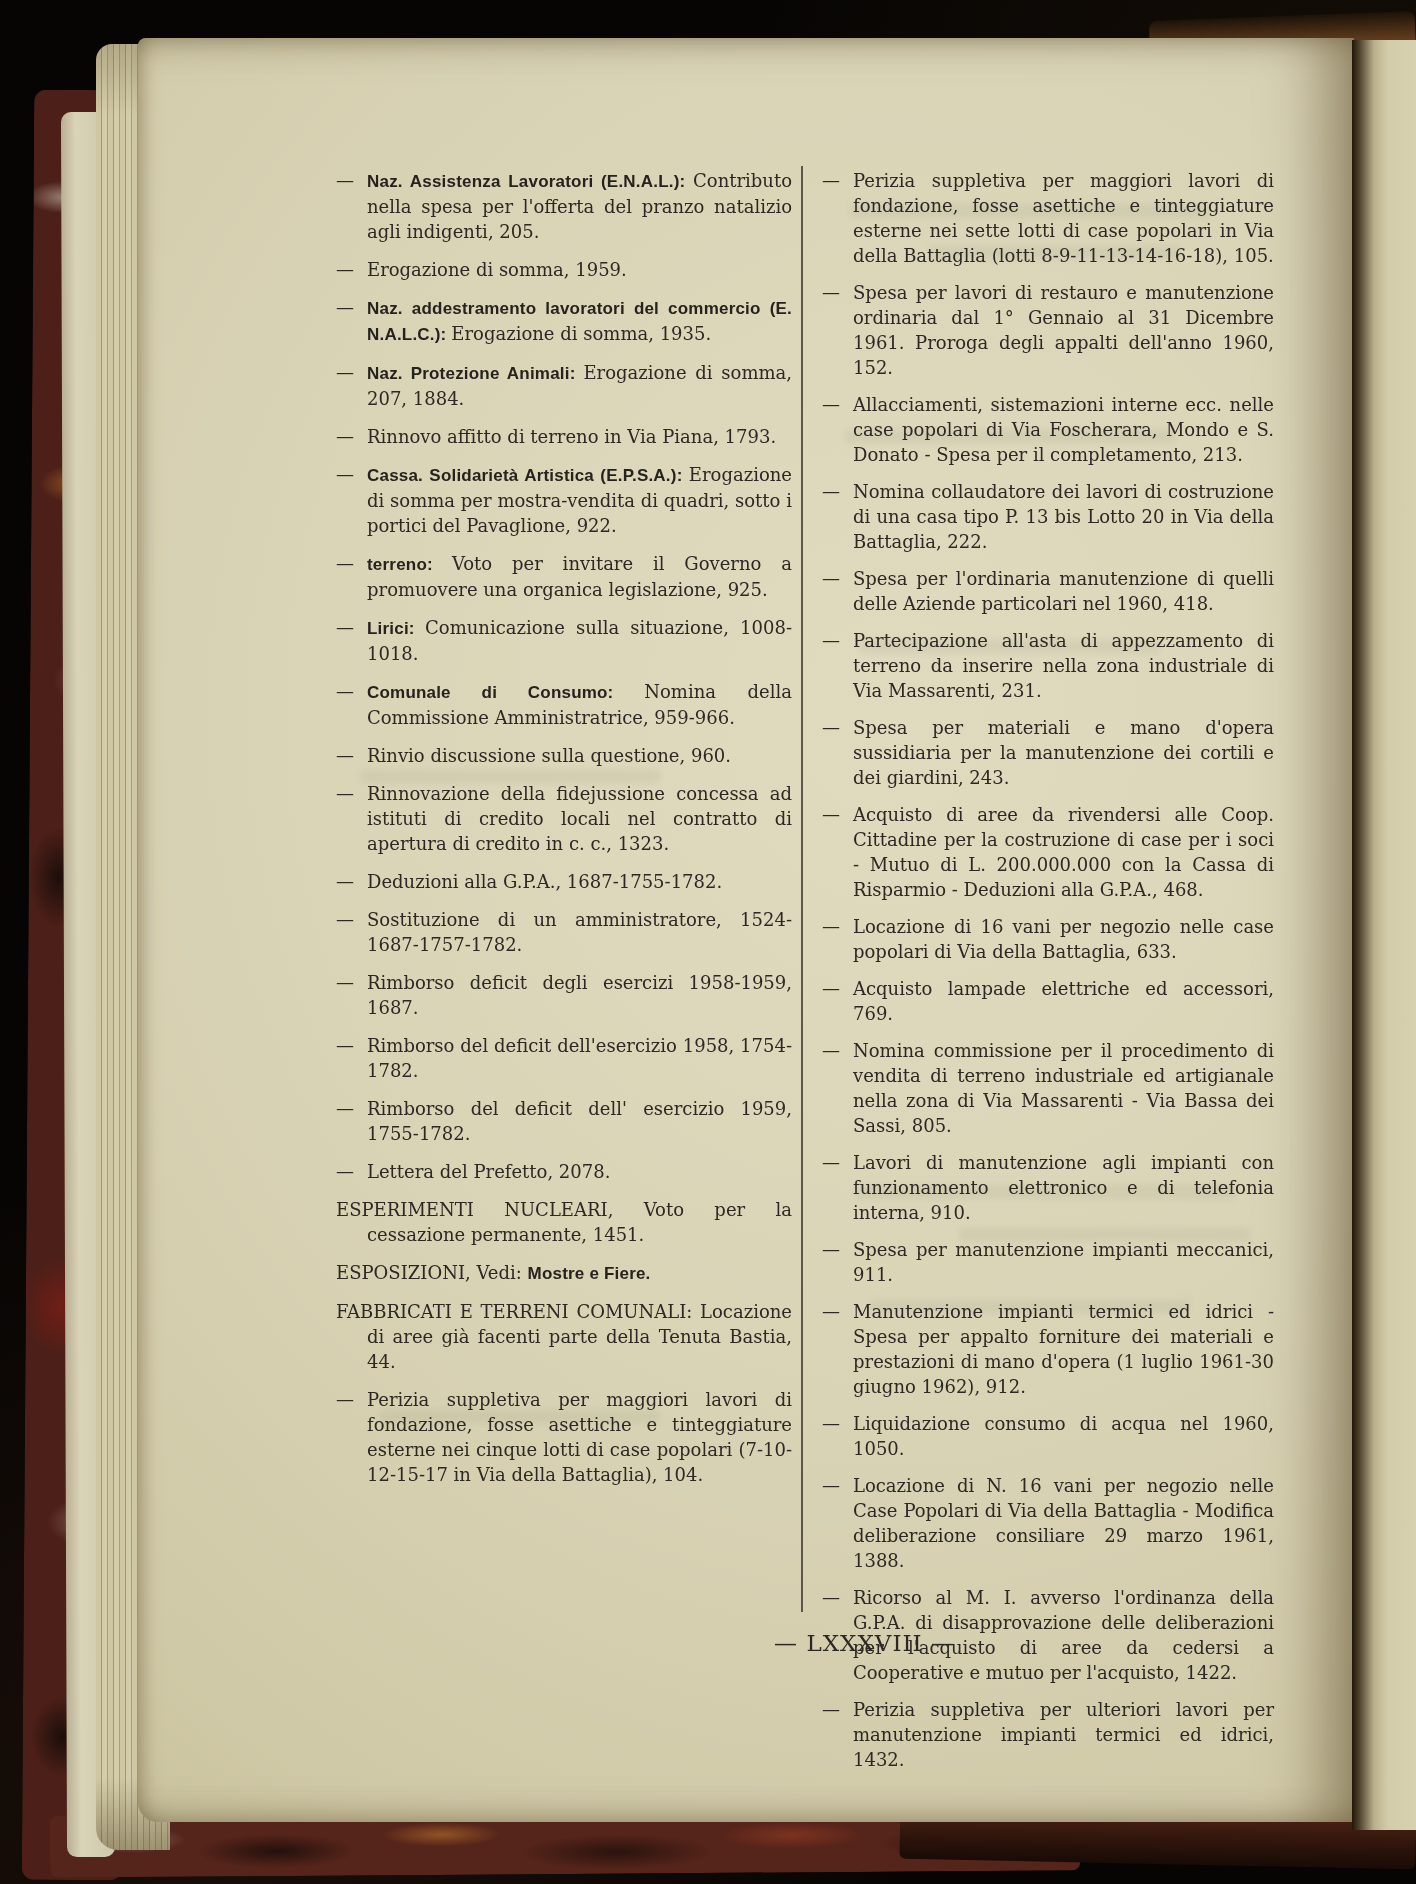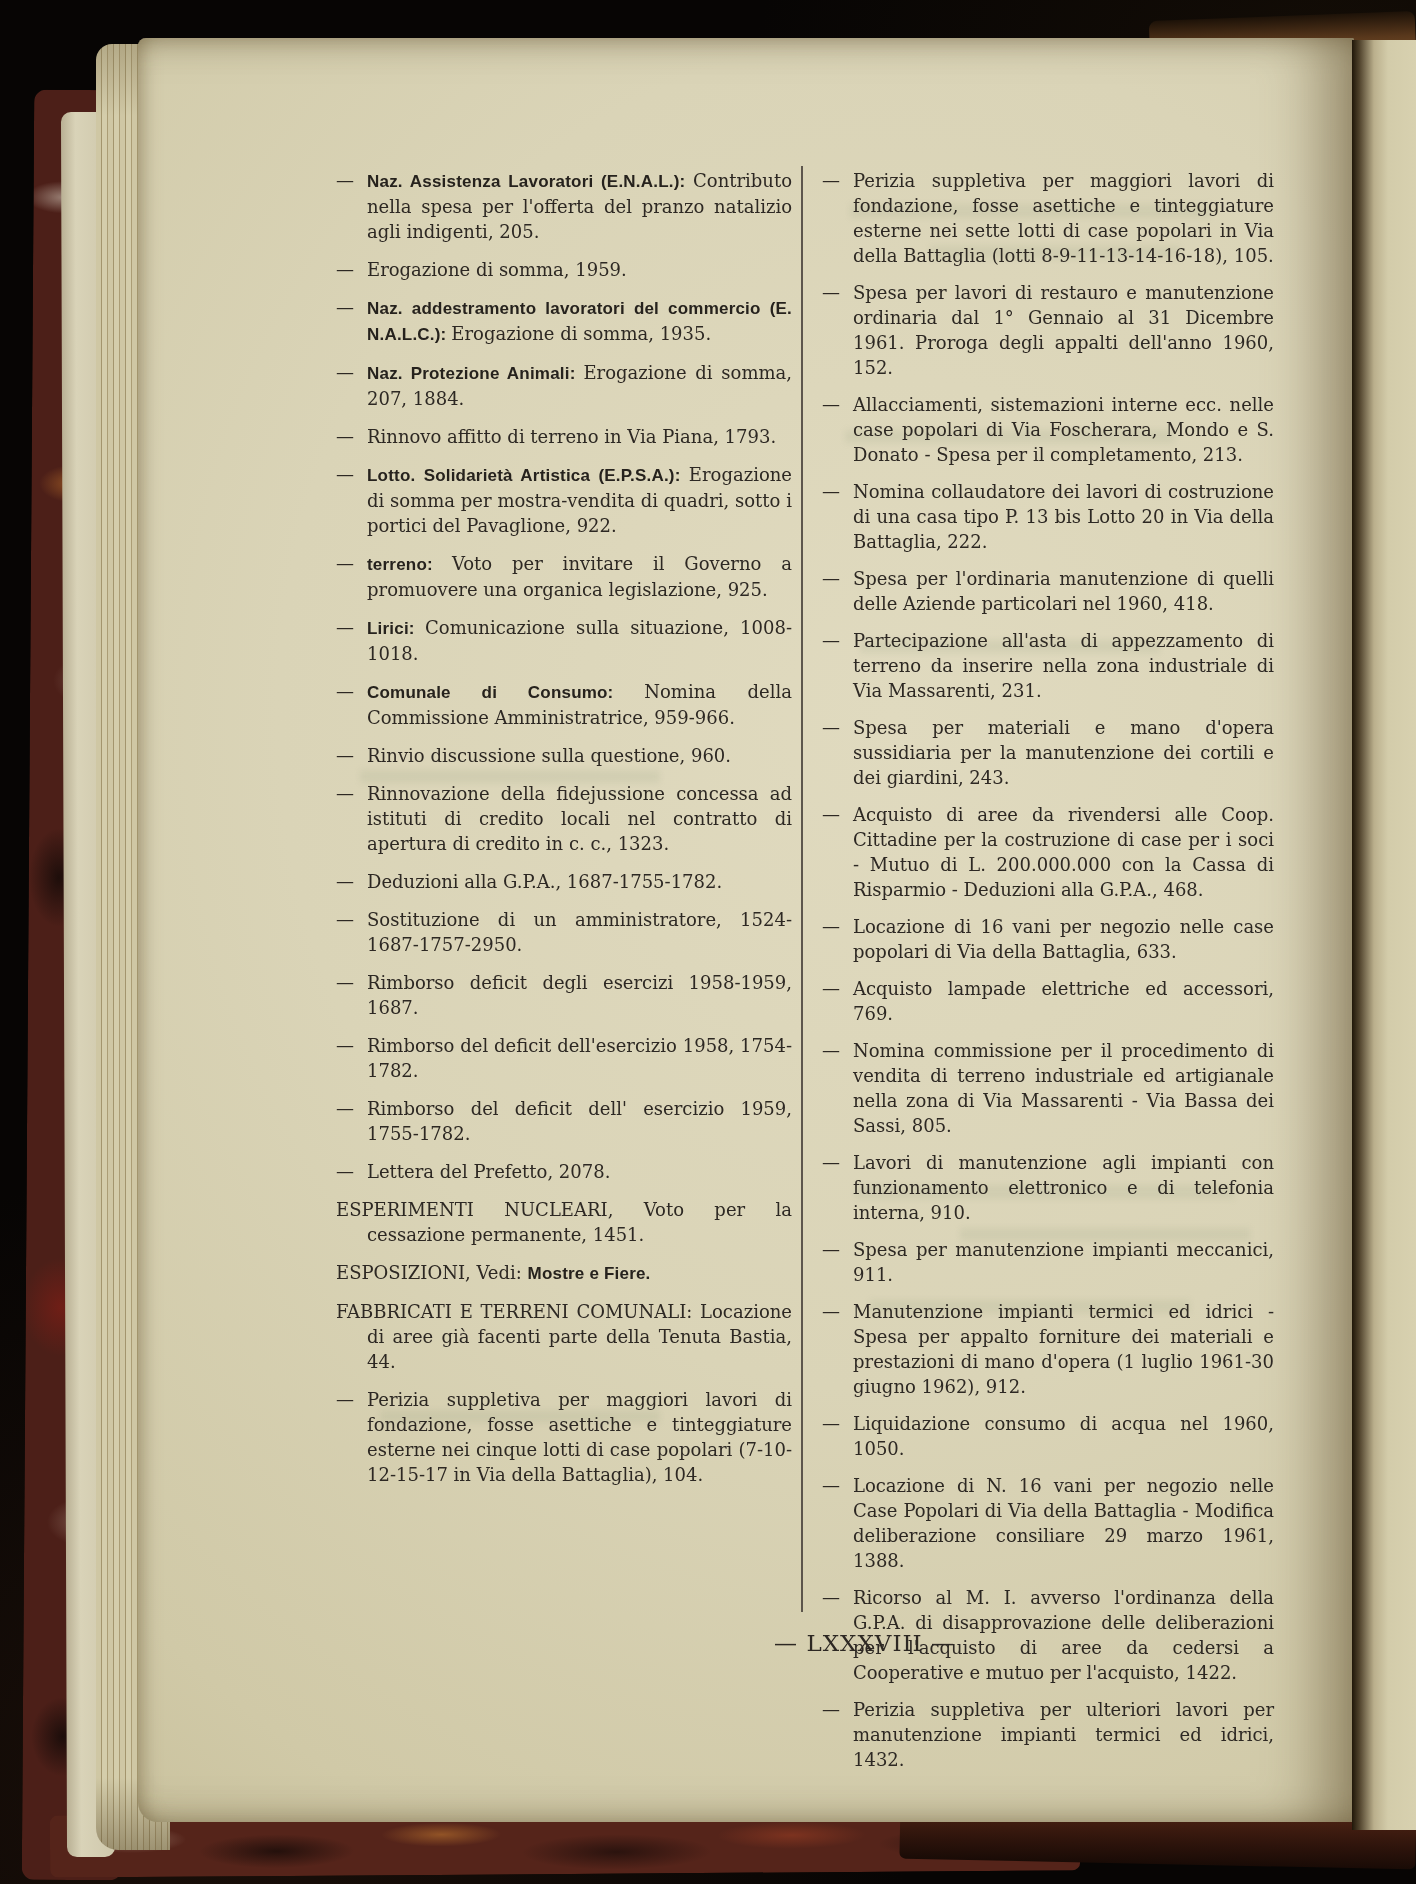--- a/index.html
+++ b/index.html
@@ -111,28 +111,28 @@
   <div class="ghost" style="left:380px;top:1410px;width:280px;height:13px"></div>
 
   <div class="divider"></div>
 
   <div class="col col-left" id="col-left">
       <div class="entry"><span class="dash">—</span><span class="seg bold">Naz. Assistenza Lavoratori (E.N.A.L.): </span><span class="seg">Contributo nella spesa per l'offerta del pranzo natalizio agli indigenti, 205.</span></div>
       <div class="entry"><span class="dash">—</span><span class="seg">Erogazione di somma, 1959.</span></div>
       <div class="entry"><span class="dash">—</span><span class="seg bold">Naz. addestramento lavoratori del commercio (E. N.A.L.C.): </span><span class="seg">Erogazione di somma, 1935.</span></div>
       <div class="entry"><span class="dash">—</span><span class="seg bold">Naz. Protezione Animali: </span><span class="seg">Erogazione di somma, 207, 1884.</span></div>
       <div class="entry"><span class="dash">—</span><span class="seg">Rinnovo affitto di terreno in Via Piana, 1793.</span></div>
-      <div class="entry"><span class="dash">—</span><span class="seg bold">Lotto. Solidarietà Artistica (E.P.S.A.): </span><span class="seg">Erogazione di somma per mostra-vendita di quadri, sotto i portici del Pavaglione, 922.</span></div>
+      <div class="entry"><span class="dash">—</span><span class="seg bold">Cassa. Solidarietà Artistica (E.P.S.A.): </span><span class="seg">Erogazione di somma per mostra-vendita di quadri, sotto i portici del Pavaglione, 922.</span></div>
       <div class="entry"><span class="dash">—</span><span class="seg bold">terreno: </span><span class="seg">Voto per invitare il Governo a promuovere una organica legislazione, 925.</span></div>
       <div class="entry"><span class="dash">—</span><span class="seg bold">Lirici: </span><span class="seg">Comunicazione sulla situazione, 1008-1018.</span></div>
       <div class="entry"><span class="dash">—</span><span class="seg bold">Comunale di Consumo: </span><span class="seg">Nomina della Commissione Amministratrice, 959-966.</span></div>
       <div class="entry"><span class="dash">—</span><span class="seg">Rinvio discussione sulla questione, 960.</span></div>
       <div class="entry"><span class="dash">—</span><span class="seg">Rinnovazione della fidejussione concessa ad istituti di credito locali nel contratto di apertura di credito in c. c., 1323.</span></div>
       <div class="entry"><span class="dash">—</span><span class="seg">Deduzioni alla G.P.A., 1687-1755-1782.</span></div>
-      <div class="entry"><span class="dash">—</span><span class="seg">Sostituzione di un amministratore, 1524-1687-1757-2950.</span></div>
+      <div class="entry"><span class="dash">—</span><span class="seg">Sostituzione di un amministratore, 1524-1687-1757-1782.</span></div>
       <div class="entry"><span class="dash">—</span><span class="seg">Rimborso deficit degli esercizi 1958-1959, 1687.</span></div>
       <div class="entry"><span class="dash">—</span><span class="seg">Rimborso del deficit dell'esercizio 1958, 1754-1782.</span></div>
       <div class="entry"><span class="dash">—</span><span class="seg">Rimborso del deficit dell' esercizio 1959, 1755-1782.</span></div>
       <div class="entry"><span class="dash">—</span><span class="seg">Lettera del Prefetto, 2078.</span></div>
       <div class="entry"><span class="seg">ESPERIMENTI NUCLEARI, Voto per la cessazione permanente, 1451.</span></div>
       <div class="entry"><span class="seg">ESPOSIZIONI, Vedi: </span><span class="seg bold">Mostre e Fiere.</span></div>
       <div class="entry"><span class="seg">FABBRICATI E TERRENI COMUNALI: Locazione di aree già facenti parte della Tenuta Bastia, 44.</span></div>
       <div class="entry"><span class="dash">—</span><span class="seg">Perizia suppletiva per maggiori lavori di fondazione, fosse asettiche e tinteggiature esterne nei cinque lotti di case popolari (7-10-12-15-17 in Via della Battaglia), 104.</span></div>
     </div>
   <div class="col col-right" id="col-right">

